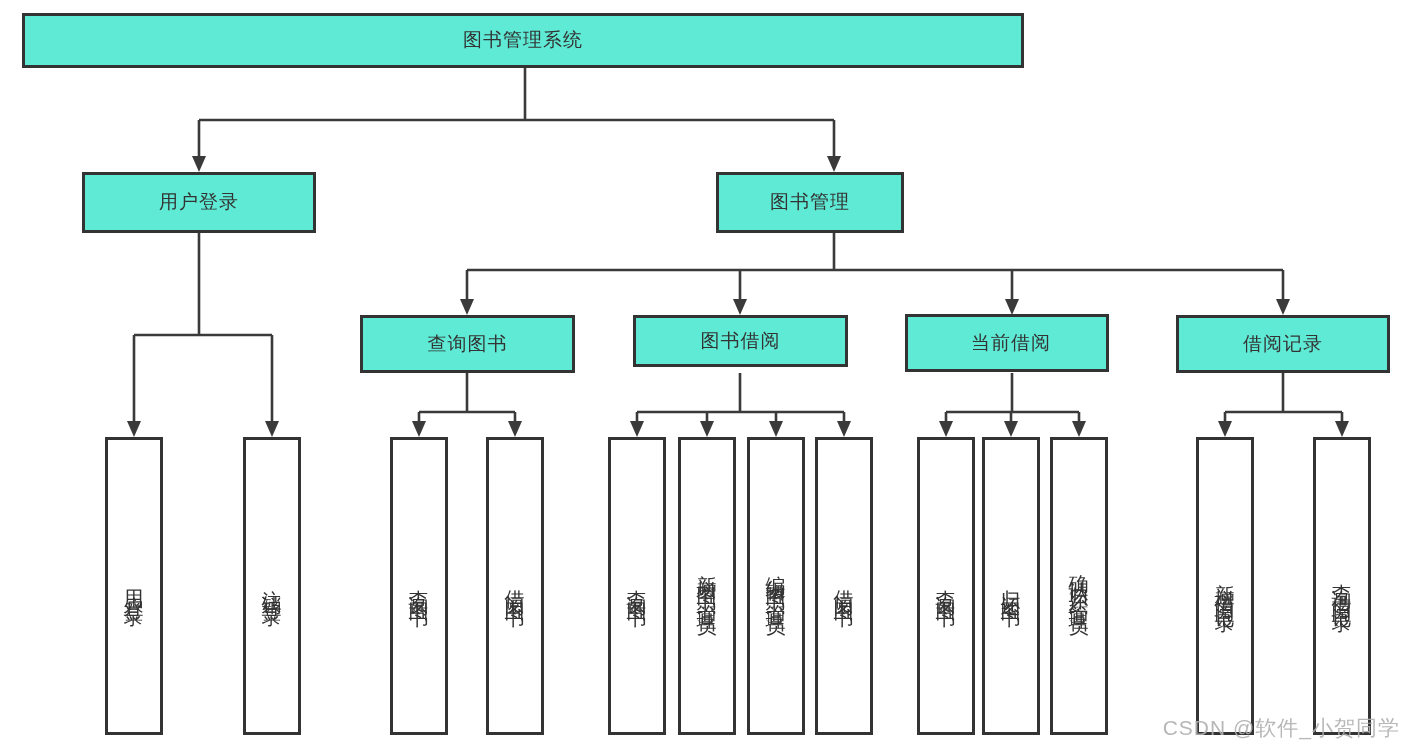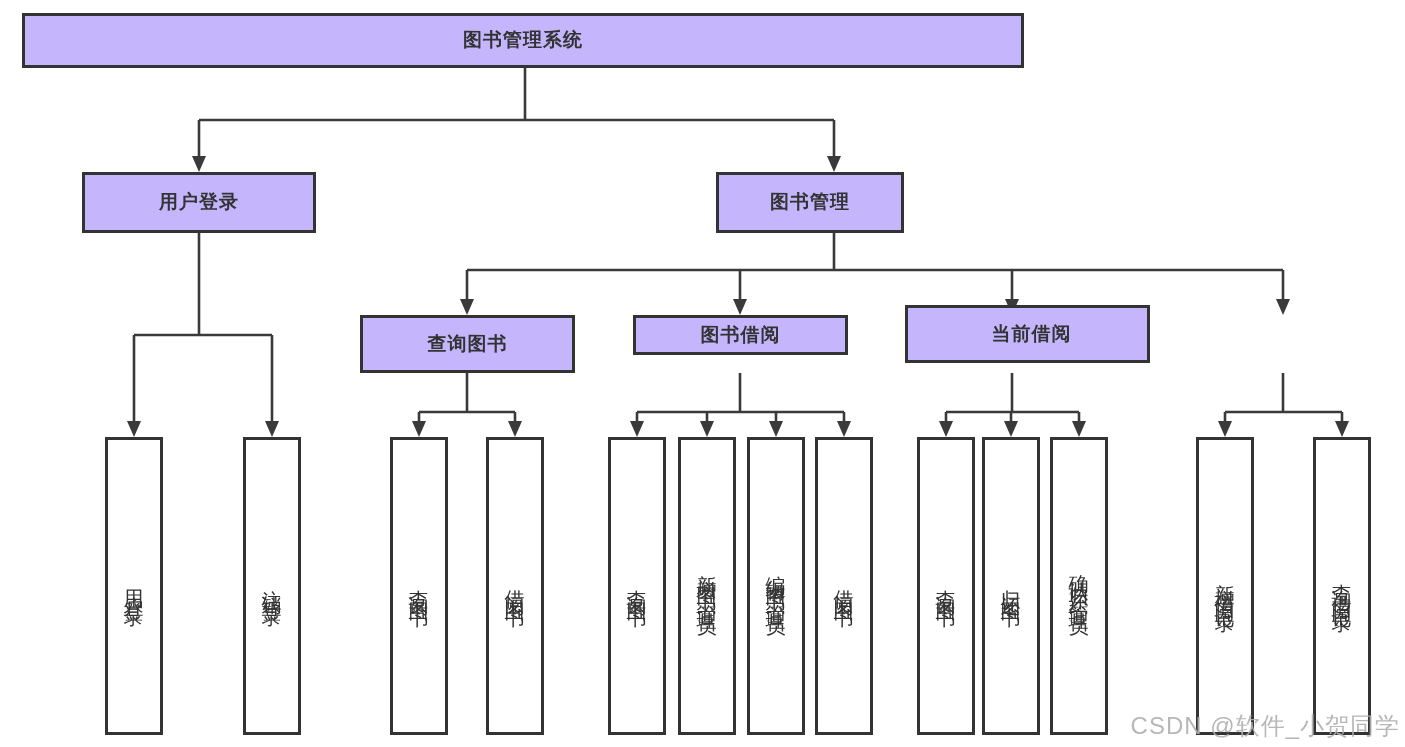--- a/index.html
+++ b/index.html
@@ -16,30 +16,29 @@
   }
   #connectors {
     position: absolute; left: 0; top: 0;
     width: 1405px; height: 747px;
     pointer-events: none;
   }
   .node {
     position: absolute;
     box-sizing: border-box;
     border: 3px solid #333333;
-    background: #c4b5fd;
+    background: #5eead4;
     color: #333333;
     display: flex;
     align-items: center;
     justify-content: center;
     font-size: 19px;
     letter-spacing: 1px;
     line-height: 1.2;
     white-space: nowrap;
-    font-weight: bold;
   }
   .vnode {
     position: absolute;
     box-sizing: border-box;
     border: 3px solid #333333;
     background: #ffffff;
     color: #333333;
     top: 437px;
     height: 298px;
     width: 58px;
@@ -52,41 +51,41 @@
     letter-spacing: 6px;
     line-height: 1;
   }
   
   #n-root   { left: 22px;  top: 13px;  width: 1002px; height: 55px; }
   
   #n-login  { left: 82px;  top: 172px; width: 234px;  height: 61px; }
   #n-mgmt   { left: 716px; top: 172px; width: 188px;  height: 61px; }
   
   #n-l3-0   { left: 360px;  top: 315px; width: 215px; height: 58px; }
-  #n-l3-1   { left: 633px;  top: 315px; width: 215px; height: 40px; }
-  #n-l3-2   { left: 905px;  top: 305px; width: 245px; height: 58px; padding-left: 8px; }
+  #n-l3-1   { left: 633px;  top: 315px; width: 215px; height: 52px; }
+  #n-l3-2   { left: 905px;  top: 314px; width: 204px; height: 58px; padding-left: 8px; }
   #n-l3-3   { left: 1176px; top: 315px; width: 214px; height: 58px; }
   
   #lf-0  { left: 105px; }
   #lf-1  { left: 243px; }
   #lf-2  { left: 390px; }
   #lf-3  { left: 486px; }
   #lf-4  { left: 608px; }
   #lf-5  { left: 678px; }
   #lf-6  { left: 747px; }
   #lf-7  { left: 815px; }
   #lf-8  { left: 917px; }
   #lf-9  { left: 982px; }
   #lf-10 { left: 1050px; }
   #lf-11 { left: 1196px; }
   #lf-12 { left: 1313px; }
   #watermark {
     position: absolute;
     right: 5px; bottom: 5px;
-    font-size: 24px;
+    font-size: 21px;
     letter-spacing: 1px;
     color: rgba(175,175,175,0.9);
     z-index: 5;
     white-space: nowrap;
   }
 </style>
 </head>
 <body>
 
 <div id="canvas">
@@ -139,20 +138,21 @@
   </svg>
 
   <div class="node" id="n-root">图书管理系统</div>
 
   <div class="node" id="n-login">用户登录</div>
   <div class="node" id="n-mgmt">图书管理</div>
 
   <div class="node" id="n-l3-0">查询图书</div>
   <div class="node" id="n-l3-1">图书借阅</div>
   <div class="node" id="n-l3-2">当前借阅</div>
+  <div class="node" id="n-l3-3">借阅记录</div>
 
   <div class="vnode" id="lf-0">用户登录</div>
   <div class="vnode" id="lf-1">注销登录</div>
   <div class="vnode" id="lf-2">查询图书</div>
   <div class="vnode" id="lf-3">借阅图书</div>
   <div class="vnode" id="lf-4">查询图书</div>
   <div class="vnode" id="lf-5">新增图书（管理员）</div>
   <div class="vnode" id="lf-6">编辑图书（管理员）</div>
   <div class="vnode" id="lf-7">借阅图书</div>
   <div class="vnode" id="lf-8">查询图书</div>

